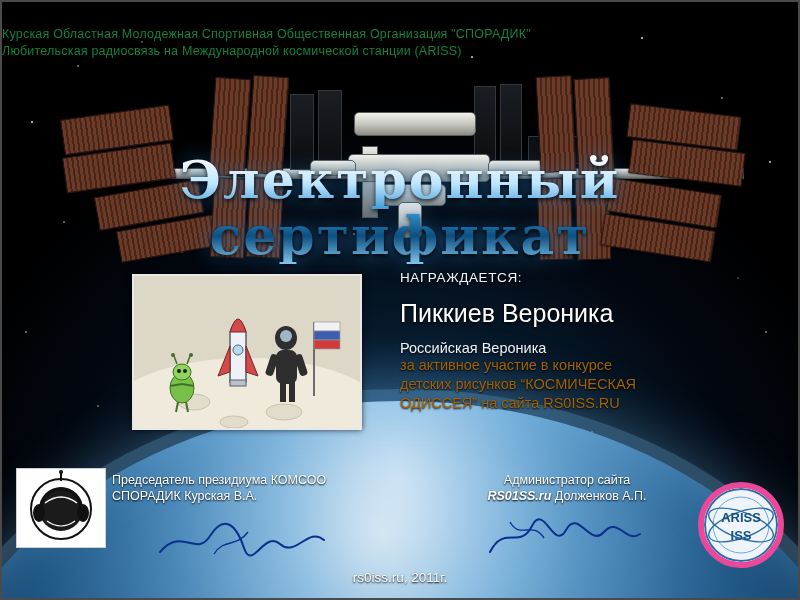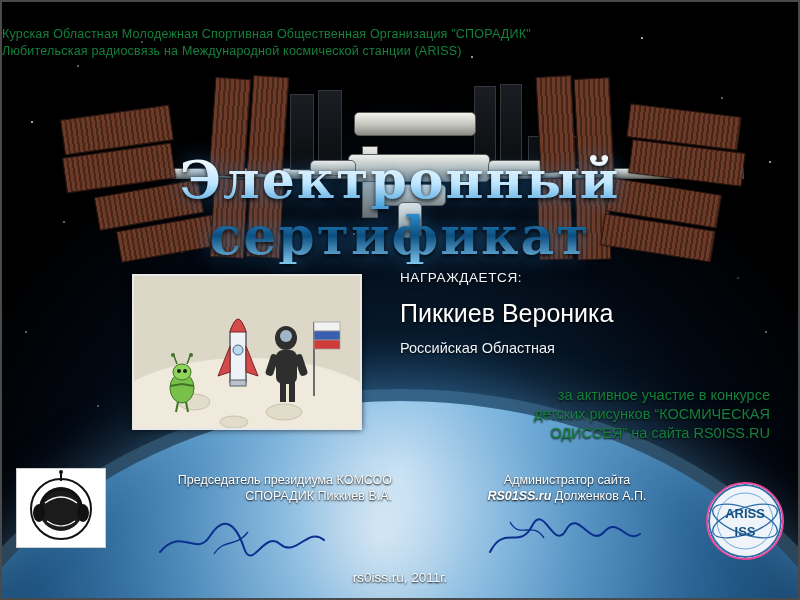--- a/index.html
+++ b/index.html
@@ -150,35 +150,32 @@
     color: #ffffff;
     text-shadow: 0 1px 3px #000;
   }
   .award-country {
     margin-top: 12px;
     font-size: 14.5px;
     color: #eef3f9;
     text-shadow: 0 1px 2px #000;
   }
   .award-reason {
-    margin-top: 30px;
     font-size: 14.5px;
     line-height: 19px;
-    color: #15803d;
+    color: #a16207;
     text-shadow: 0 1px 2px #000;
-    text-align: right;
   }
   
   .sig-left, .sig-right {
     position: absolute;
     color: #fff;
     font-size: 12.5px;
     line-height: 16px;
     text-shadow: 0 1px 2px #000;
-    text-align: right;
   }
   .sig-left { left: 110px; top: 470px; width: 280px; }
   .sig-right { left: 440px; top: 470px; width: 250px; text-align: center; }
   .sig-strong { font-weight: bold; font-style: italic; }
   .scribble { position: absolute; }
   .footer {
     position: absolute;
     left: 0;
     right: 0;
     bottom: 13px;
@@ -198,21 +195,21 @@
     border: 1px solid #cfcfcf;
   }
   .logo-right {
     position: absolute;
     right: 14px;
     top: 480px;
     width: 74px;
     height: 74px;
     background: #ffffff;
     border-radius: 50%;
-    border: 2px solid #ec4899;
+    border: 6px solid #ec4899;
     overflow: hidden;
   }
 </style>
 </head>
 <body>
 
 <div id="cert">
 
   <div class="bg"></div>
 
@@ -337,21 +334,21 @@
       <line x1="36" y1="110" x2="48" y2="108" stroke="#3f7226" stroke-width="2"></line>
       <line x1="60" y1="110" x2="48" y2="108" stroke="#3f7226" stroke-width="2"></line>
       <line x1="44" y1="126" x2="42" y2="136" stroke="#3f7226" stroke-width="2"></line>
       <line x1="52" y1="126" x2="54" y2="136" stroke="#3f7226" stroke-width="2"></line>
     </svg>
   </div>
 
   <div class="award">
     <div class="award-label">НАГРАЖДАЕТСЯ:</div>
     <div class="award-name">Пиккиев Вероника</div>
-    <div class="award-country">Российская Областная</div>
+    <div class="award-country">Российская Вероника</div>
     <div class="award-reason">
       <div>за активное участие в конкурсе</div>
       <div>детских рисунков “КОСМИЧЕСКАЯ</div>
       <div>ОДИССЕЯ” на сайта RS0ISS.RU</div>
     </div>
   </div>
 
   <div class="logo-left">
     <svg width="88" height="78" viewBox="0 0 88 78">
       <rect x="0" y="0" width="88" height="78" fill="#ffffff"></rect>
@@ -373,21 +370,21 @@
       <circle cx="37" cy="37" r="28" fill="none" stroke="#6fa8d6" stroke-width="1"></circle>
       <ellipse cx="37" cy="37" rx="34" ry="13" fill="none" stroke="#2a6ca8" stroke-width="1.4" transform="rotate(-20 37 37)"></ellipse>
       <ellipse cx="37" cy="37" rx="34" ry="13" fill="none" stroke="#2a6ca8" stroke-width="1.4" transform="rotate(20 37 37)"></ellipse>
       <text x="37" y="34" text-anchor="middle" font-family="Liberation Sans, sans-serif" font-size="13" font-weight="bold" fill="#16507f">ARISS</text>
       <text x="37" y="52" text-anchor="middle" font-family="Liberation Sans, sans-serif" font-size="13" font-weight="bold" fill="#16507f">ISS</text>
     </svg>
   </div>
 
   <div class="sig-left">
     <div>Председатель президиума КОМСОО</div>
-    <div>СПОРАДИК Пиккиев В.А.</div>
+    <div>СПОРАДИК Курская В.А.</div>
   </div>
 
   <svg class="scribble" style="left:150px; top:516px;" width="180" height="44">
     <path d="M8 34 C30 8, 44 40, 58 18 S84 6, 92 30 S112 12, 128 26 S156 8, 172 22" fill="none" stroke="#0b2f8f" stroke-width="2" stroke-linecap="round"></path>
     <path d="M62 36 C72 20, 84 30, 96 14" fill="none" stroke="#0b2f8f" stroke-width="1.4"></path>
   </svg>
 
   <div class="sig-right">
     <div>Администратор сайта</div>
     <div>

